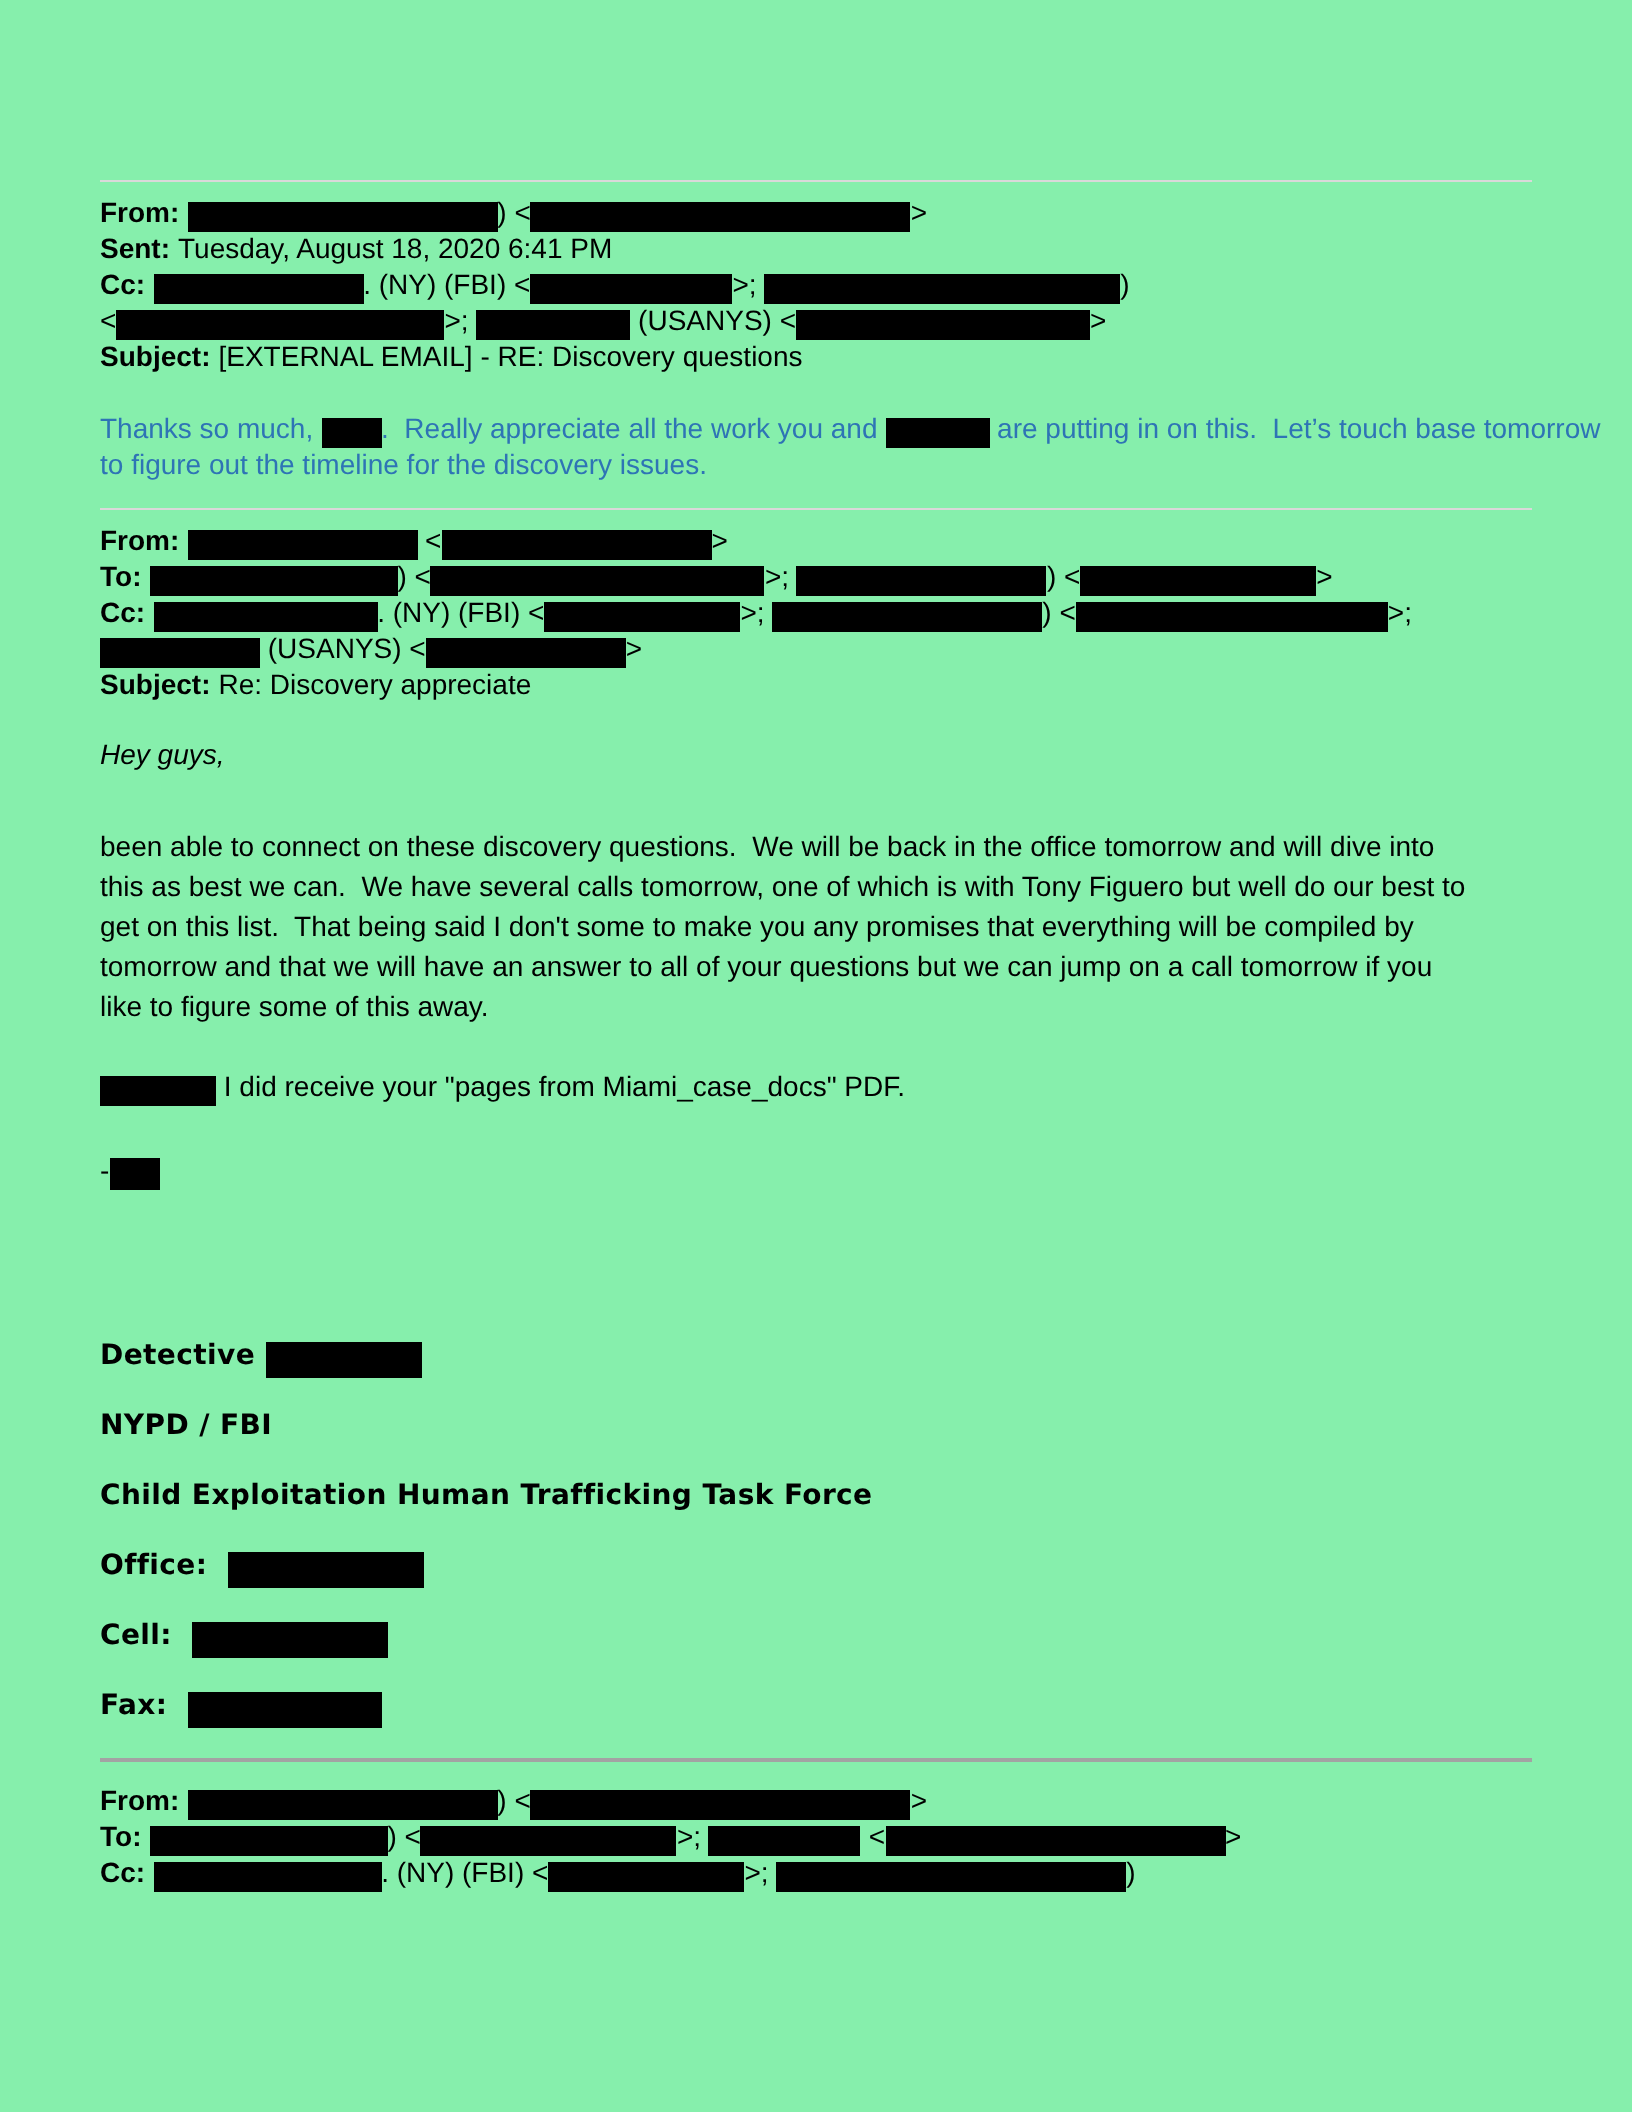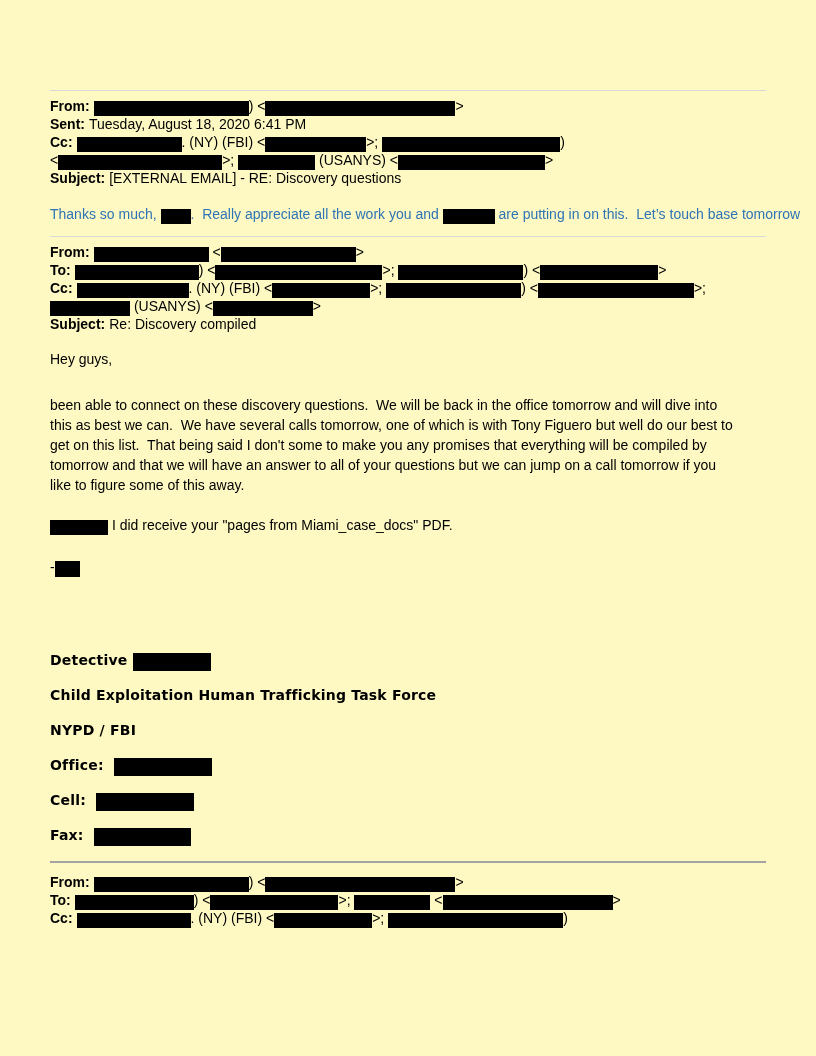--- a/index.html
+++ b/index.html
@@ -1,35 +1,35 @@
 <!DOCTYPE html>
 <html><head>
 <meta charset="utf-8">
 <style>
   html,body{margin:0;padding:0;background:#f0f0f0;}
   .page{
-    width:816px;height:1056px;background:#fef9c3;margin:0 auto;
+    width:816px;height:1056px;background:#86efac;margin:0 auto;
     box-sizing:border-box;padding:0 50px;overflow:hidden;position:relative;
     font-family:"Liberation Sans",sans-serif;color:#000;
   }
   .rule{height:1px;background:var(--rule,#d9d9d9);margin-bottom:6px;}
   .email-1 .rule{margin-top:90px;}
   .email-2 .rule{margin-top:13px;}
   .email-3 .rule{margin-top:14px;height:2px;background:var(--rule-dark,#a3a3a3);margin-bottom:10px;}
   .hline{font-size:14px;line-height:18px;white-space:pre;}
   .hlabel{font-weight:bold;margin-right:4px;}
   .txt{white-space:pre;}
   .redaction{
     display:inline-block;height:15px;background:var(--redaction,#000);
     vertical-align:text-bottom;margin-bottom:-2px;
   }
   .blk .ln{font-size:14px;line-height:20px;white-space:pre;}
   .blue-para{margin-top:18px;}
   .blue-para .ln{color:var(--blue,#2E74B5);line-height:18px;}
-  .hey{margin-top:16px;}
+  .hey{margin-top:16px;font-style:italic;}
   .para{margin-top:26px;}
   .receive{margin-top:20px;}
   .dash{margin-top:22px;}
   .dash .redaction{height:16px;}
   .sig{margin-top:74px;}
   .sig .ln{
     font-family:"DejaVu Sans",sans-serif;font-weight:bold;
     font-size:14px;line-height:18px;margin-bottom:17px;letter-spacing:.2px;
   }
   .sig .redaction{height:18px;margin-bottom:-3px;}
@@ -43,51 +43,52 @@
         <div class="rule"></div>
         <div class="hdr">
           <div class="hline"><span class="hlabel">From:</span><span class="redaction" style="width: 155px;"></span><span class="txt">) &lt;</span><span class="redaction" style="width: 190px;"></span><span class="txt">&gt;</span></div>
           <div class="hline"><span class="hlabel">Sent:</span><span class="txt">Tuesday, August 18, 2020 6:41 PM</span></div>
           <div class="hline"><span class="hlabel">Cc:</span><span class="redaction" style="width: 105px;"></span><span class="txt">. (NY) (FBI) &lt;</span><span class="redaction" style="width: 101px;"></span><span class="txt">&gt;; </span><span class="redaction" style="width: 178px;"></span><span class="txt">)</span></div>
           <div class="hline"><span class="txt">&lt;</span><span class="redaction" style="width: 164px;"></span><span class="txt">&gt;; </span><span class="redaction" style="width: 77px;"></span><span class="txt"> (USANYS) &lt;</span><span class="redaction" style="width: 147px;"></span><span class="txt">&gt;</span></div>
           <div class="hline"><span class="hlabel">Subject:</span><span class="txt">[EXTERNAL EMAIL] - RE: Discovery questions</span></div>
         </div>
         <div class="blk blue-para">
           <div class="ln"><span class="txt">Thanks so much, </span><span class="redaction" style="width: 30px;"></span><span class="txt">.  Really appreciate all the work you and </span><span class="redaction" style="width: 52px;"></span><span class="txt"> are putting in on this.  Let’s touch base tomorrow</span></div>
+          <div class="ln"><span class="txt">to figure out the timeline for the discovery issues.</span></div>
         </div>
       </div>
       <div class="email email-2">
         <div class="rule"></div>
         <div class="hdr">
           <div class="hline"><span class="hlabel">From:</span><span class="redaction" style="width: 115px;"></span><span class="txt"> &lt;</span><span class="redaction" style="width: 135px;"></span><span class="txt">&gt;</span></div>
           <div class="hline"><span class="hlabel">To:</span><span class="redaction" style="width: 124px;"></span><span class="txt">) &lt;</span><span class="redaction" style="width: 167px;"></span><span class="txt">&gt;; </span><span class="redaction" style="width: 125px;"></span><span class="txt">) &lt;</span><span class="redaction" style="width: 118px;"></span><span class="txt">&gt;</span></div>
           <div class="hline"><span class="hlabel">Cc:</span><span class="redaction" style="width: 112px;"></span><span class="txt">. (NY) (FBI) &lt;</span><span class="redaction" style="width: 98px;"></span><span class="txt">&gt;; </span><span class="redaction" style="width: 135px;"></span><span class="txt">) &lt;</span><span class="redaction" style="width: 156px;"></span><span class="txt">&gt;;</span></div>
           <div class="hline"><span class="redaction" style="width: 80px;"></span><span class="txt"> (USANYS) &lt;</span><span class="redaction" style="width: 100px;"></span><span class="txt">&gt;</span></div>
-          <div class="hline"><span class="hlabel">Subject:</span><span class="txt">Re: Discovery compiled</span></div>
+          <div class="hline"><span class="hlabel">Subject:</span><span class="txt">Re: Discovery appreciate</span></div>
         </div>
         <div class="blk hey">
           <div class="ln"><span class="txt">Hey guys,</span></div>
         </div>
         <div class="blk para">
           <div class="ln"><span class="txt">been able to connect on these discovery questions.  We will be back in the office tomorrow and will dive into</span></div>
           <div class="ln"><span class="txt">this as best we can.  We have several calls tomorrow, one of which is with Tony Figuero but well do our best to</span></div>
           <div class="ln"><span class="txt">get on this list.  That being said I don't some to make you any promises that everything will be compiled by</span></div>
           <div class="ln"><span class="txt">tomorrow and that we will have an answer to all of your questions but we can jump on a call tomorrow if you</span></div>
           <div class="ln"><span class="txt">like to figure some of this away.</span></div>
         </div>
         <div class="blk receive">
           <div class="ln"><span class="redaction" style="width: 58px;"></span><span class="txt"> I did receive your "pages from Miami_case_docs" PDF.</span></div>
         </div>
         <div class="blk dash">
           <div class="ln"><span class="txt">-</span><span class="redaction" style="width: 25px;"></span></div>
         </div>
         <div class="blk sig">
           <div class="ln"><span class="txt">Detective </span><span class="redaction" style="width: 78px;"></span></div>
+          <div class="ln"><span class="txt">NYPD / FBI</span></div>
           <div class="ln"><span class="txt">Child Exploitation Human Trafficking Task Force</span></div>
-          <div class="ln"><span class="txt">NYPD / FBI</span></div>
           <div class="ln"><span class="txt">Office:  </span><span class="redaction" style="width: 98px;"></span></div>
           <div class="ln"><span class="txt">Cell:  </span><span class="redaction" style="width: 98px;"></span></div>
           <div class="ln"><span class="txt">Fax:  </span><span class="redaction" style="width: 97px;"></span></div>
         </div>
       </div>
       <div class="email email-3">
         <div class="rule"></div>
         <div class="hdr">
           <div class="hline"><span class="hlabel">From:</span><span class="redaction" style="width: 155px;"></span><span class="txt">) &lt;</span><span class="redaction" style="width: 190px;"></span><span class="txt">&gt;</span></div>
           <div class="hline"><span class="hlabel">To:</span><span class="redaction" style="width: 119px;"></span><span class="txt">) &lt;</span><span class="redaction" style="width: 128px;"></span><span class="txt">&gt;; </span><span class="redaction" style="width: 76px;"></span><span class="txt"> &lt;</span><span class="redaction" style="width: 170px;"></span><span class="txt">&gt;</span></div>

